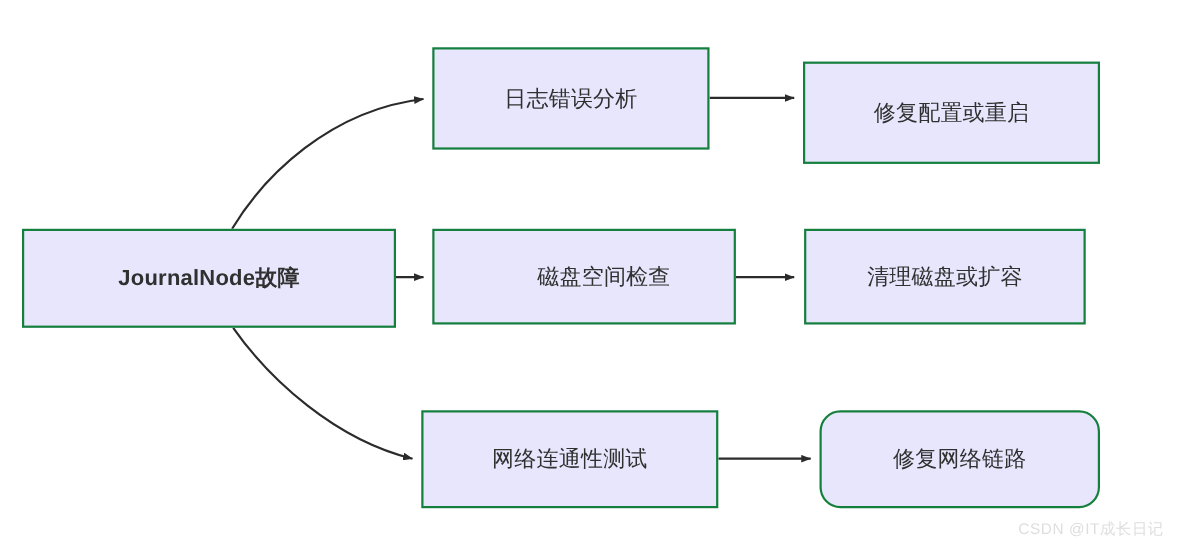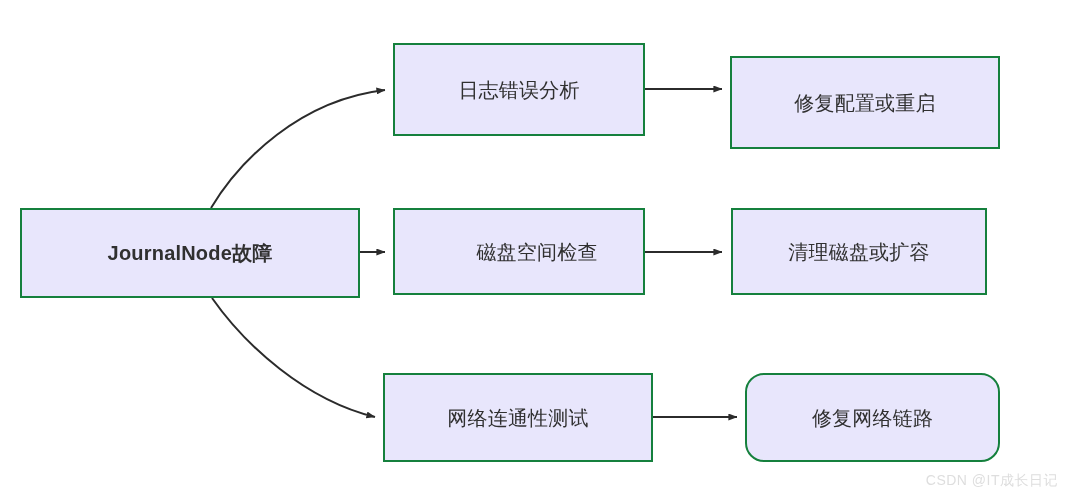--- a/index.html
+++ b/index.html
@@ -36,21 +36,21 @@
     white-space: nowrap;
   }
   .node-label {
     display: block;
     line-height: 1;
   }
   
   #node-root        { left: 20px;  top: 208px; width: 340px; height: 90px; font-weight: bold; }
   #node-log-check   { left: 393px; top: 43px;  width: 252px; height: 93px; }
   #node-log-fix     { left: 730px; top: 56px;  width: 270px; height: 93px; }
-  #node-disk-check  { left: 393px; top: 208px; width: 252px; height: 87px; padding-left: 36px; }
+  #node-disk-check  { left: 393px; top: 208px; width: 276px; height: 87px; padding-left: 36px; }
   #node-disk-fix    { left: 731px; top: 208px; width: 256px; height: 87px; }
   #node-net-check   { left: 383px; top: 373px; width: 270px; height: 89px; }
   #node-net-fix     { left: 745px; top: 373px; width: 255px; height: 89px; border-radius: 19px; }
 
   #watermark {
     position: absolute;
     right: 12px;
     bottom: 8px;
     color: #dedede;
     font-size: 14px;

